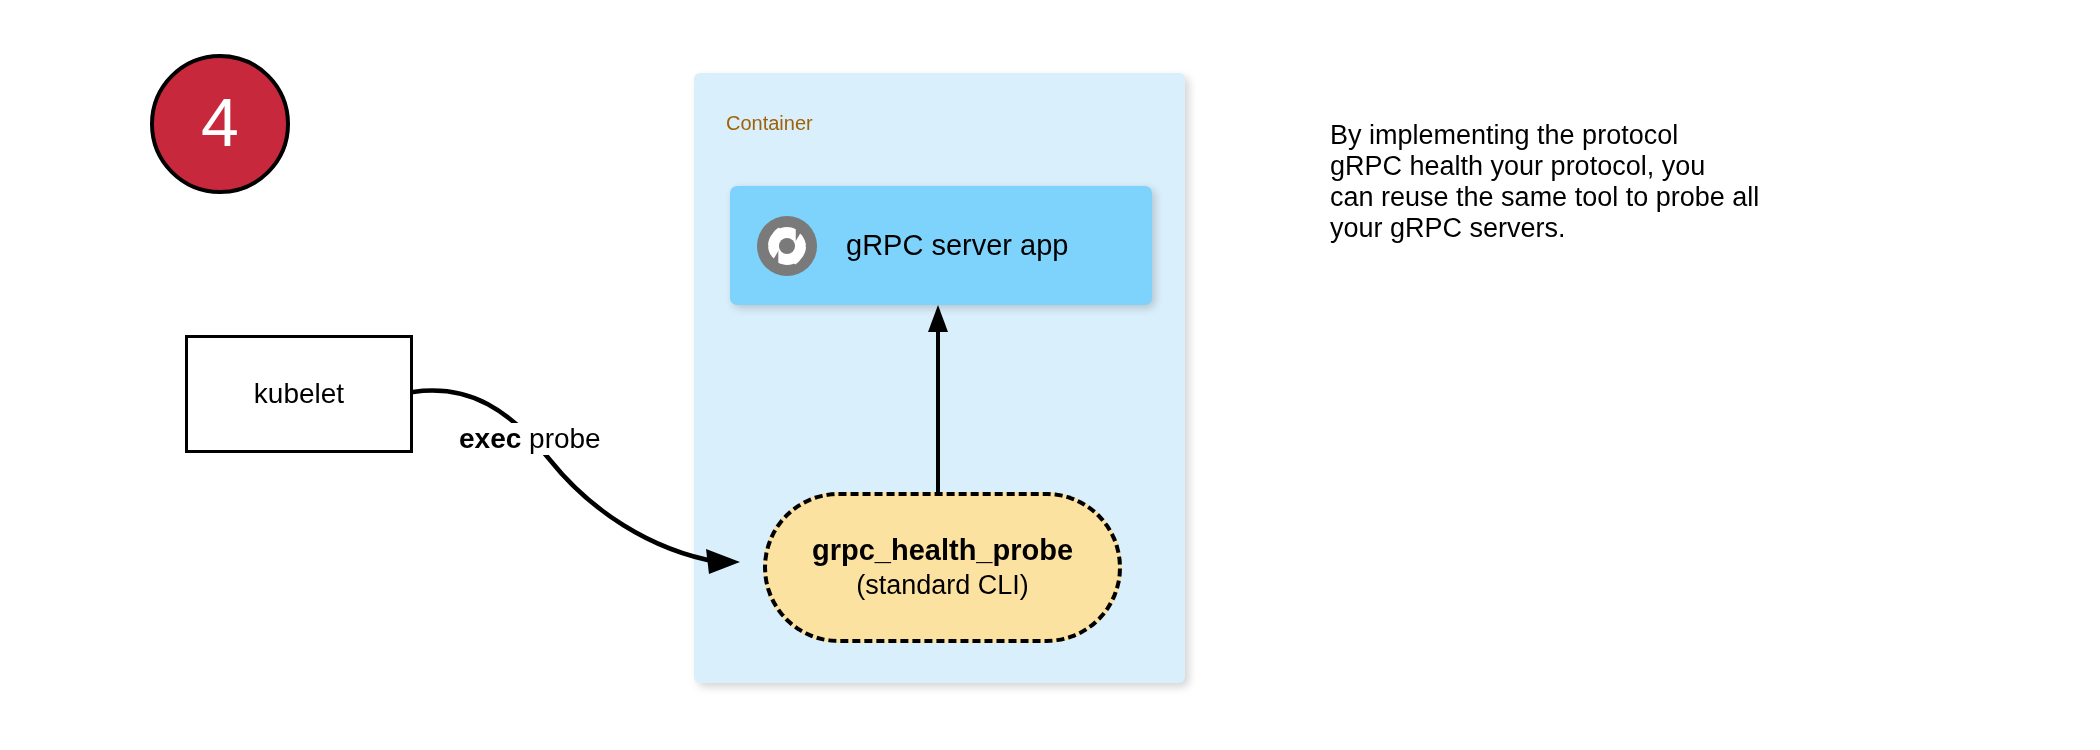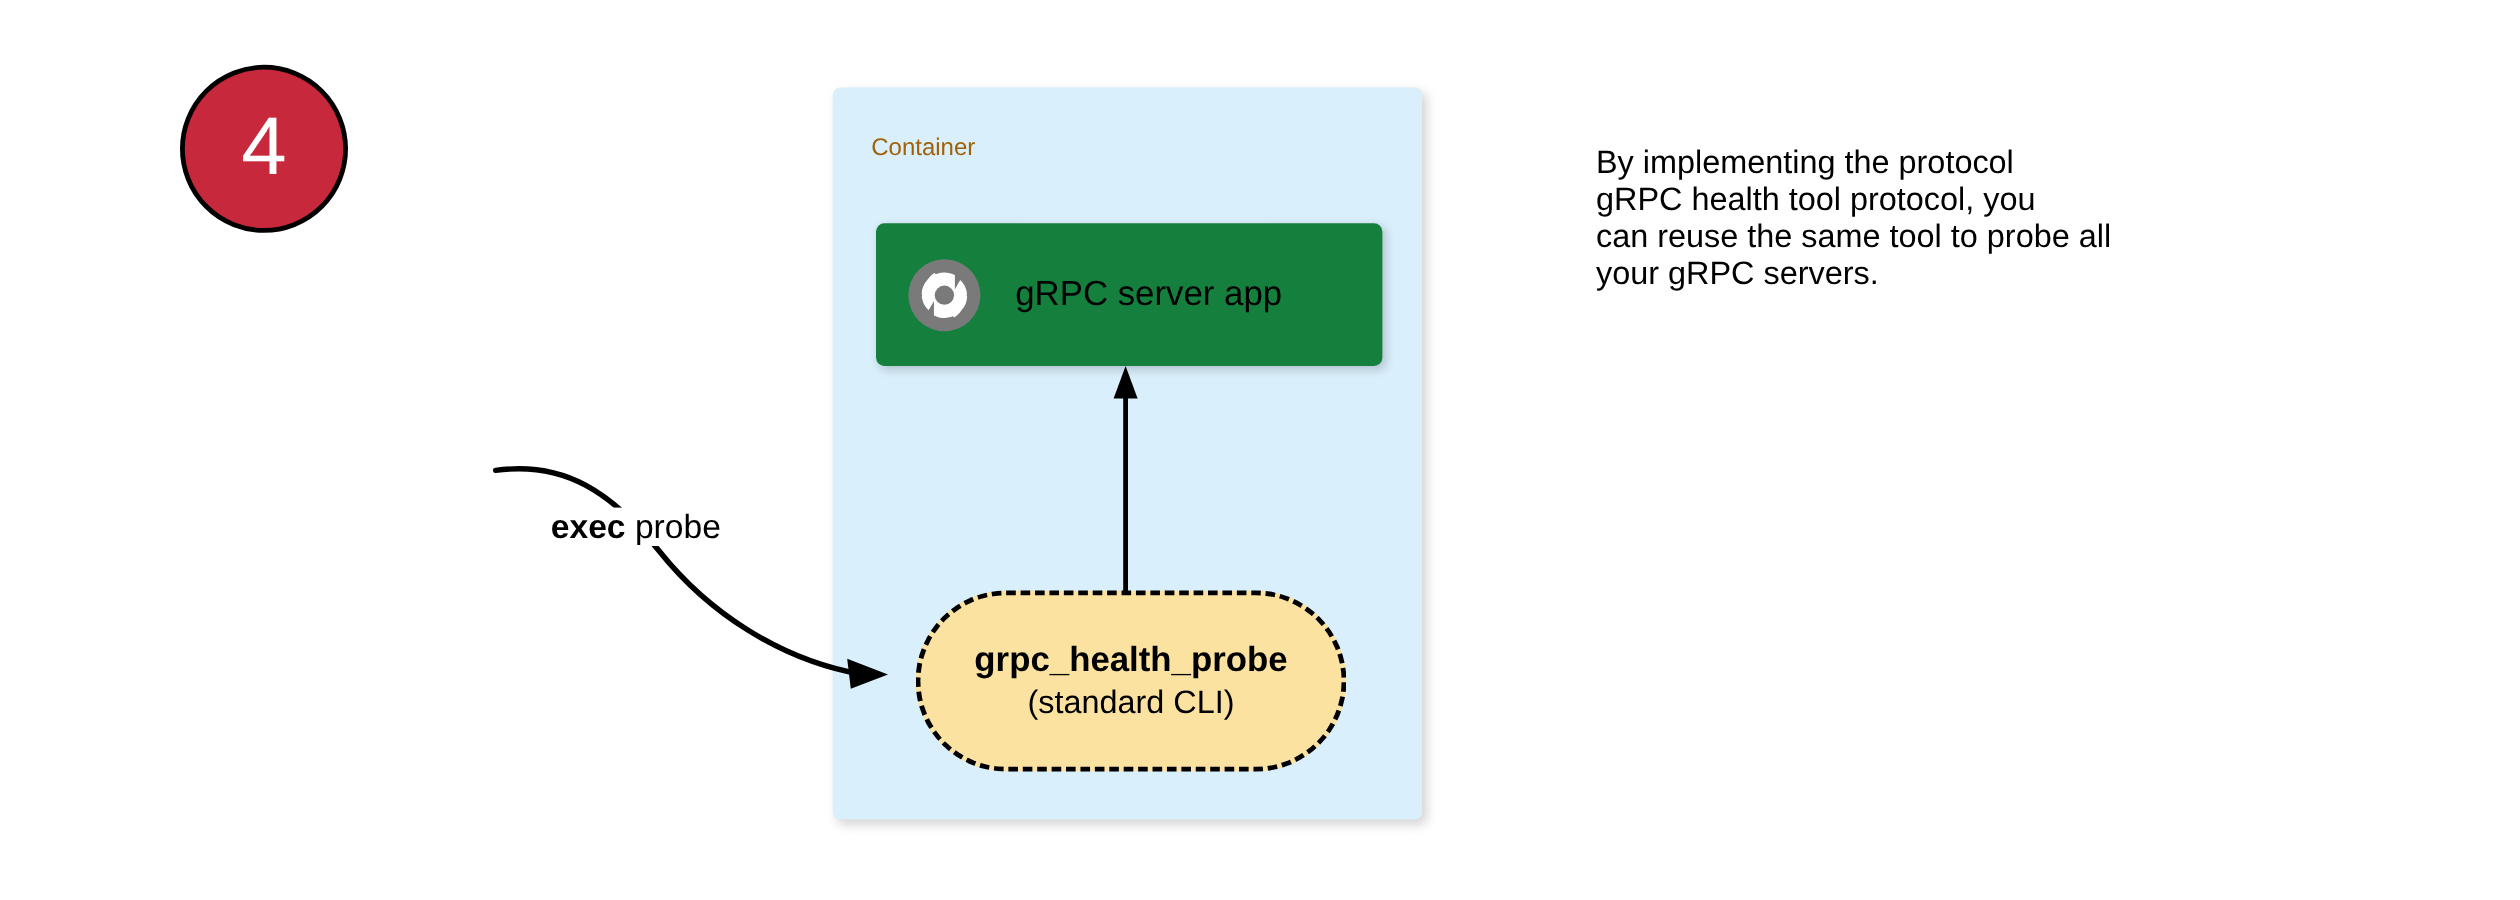--- a/index.html
+++ b/index.html
@@ -64,21 +64,21 @@
     white-space: nowrap;
   }
 
   
   .server-card {
     position: absolute;
     left: 730px;
     top: 186px;
     width: 422px;
     height: 119px;
-    background: #15803d;
+    background: #7dd3fc;
     border-radius: 7px;
     box-shadow: 3px 3px 8px rgba(0,0,0,0.18);
     display: flex;
     align-items: center;
   }
   .grpc-icon {
     width: 62px;
     height: 62px;
     margin-left: 26px;
     flex: 0 0 auto;
@@ -238,27 +238,30 @@
     <line x1="38" y1="196" x2="38" y2="28" stroke="#000000" stroke-width="4"></line>
     <polygon points="38,5 28,32 48,32" fill="#000000"></polygon>
   </svg>
 
 
   <div class="probe-pill">
     <span class="probe-title">grpc_health_probe</span>
     <span class="probe-subtitle">(standard CLI)</span>
   </div>
 
+  <div class="kubelet-box">
+    <span class="kubelet-label">kubelet</span>
+  </div>
 
   <svg class="exec-curve" viewBox="0 0 380 260">
     <path d="M13 52 C 70 44, 110 70, 150 120 C 190 170, 250 210, 318 222" stroke="#000000" stroke-width="4.5" fill="none" stroke-linecap="round"></path>
     <polygon points="340,222 306,209 309,234" fill="#000000"></polygon>
   </svg>
   <div class="exec-label"><b>exec</b><span> probe</span></div>
 
   <div class="caption">
     <span>By implementing the protocol</span>
-    <span>gRPC health tool protocol, you</span>
+    <span>gRPC health your protocol, you</span>
     <span>can reuse the same tool to probe all</span>
     <span>your gRPC servers.</span>
   </div>
 
 </div>
 
 </body></html>

